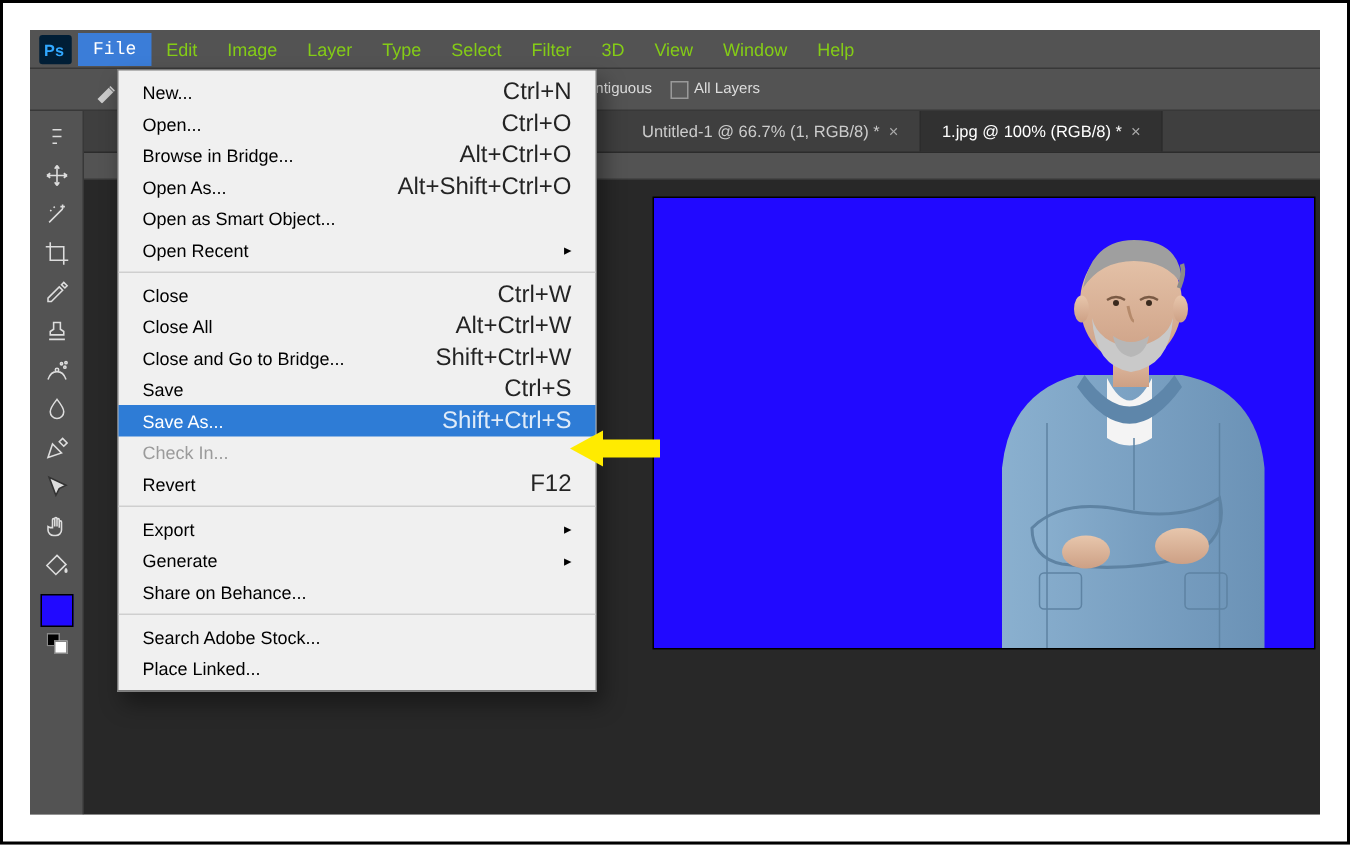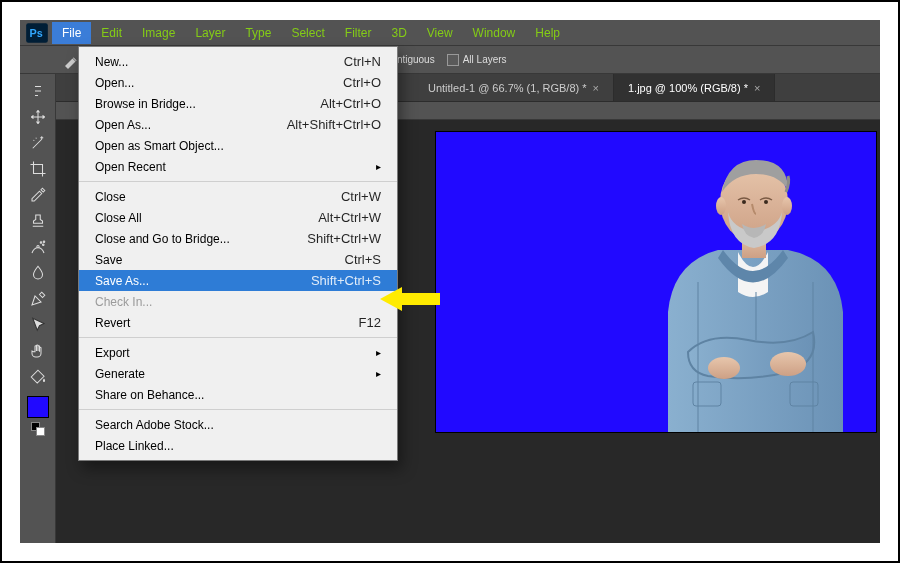--- a/index.html
+++ b/index.html
@@ -4,21 +4,21 @@
 <style>
   * { margin: 0; padding: 0; box-sizing: border-box; font-family: "Segoe UI", Tahoma, sans-serif; }
   body { width: 900px; height: 563px; background: #fff; position: relative; overflow: hidden; }
   .stage-border { position:absolute; inset:0; border:2px solid #000; pointer-events:none;}
   .app { position:absolute; left:20px; top:20px; right:20px; bottom:20px; background:#535353; color:#ccc; font-size:12px; overflow:hidden; }
 
   
   .menubar { height:26px; background:#535353; display:flex; align-items:center; padding:0 4px; border-bottom:1px solid #383838;}
   .ps-logo { width:26px; height:20px; margin-right:2px; display:flex; align-items:center; justify-content:center;}
   .menubar-item { padding:4px 10px; cursor:default; color:#84cc16; }
-  .menubar-item.open { background:#3b7dd8; color:#fff; }
+  .menubar-item.open { background:#3b7dd8; color:#fff;font-family:Liberation Mono, monospace; }
 
   
   .optionsbar { height:28px; background:#535353; display:flex; align-items:center; gap:12px; padding:0 10px 0 36px; border-bottom:1px solid #383838; color:#ddd; font-size:10px;}
   .drop-arrow { display:inline-block; margin-left:2px;}
   .optfield { display:flex; align-items:center; gap:4px;}
   .opt-val { border-bottom:1px solid rgba(255,255,255,0.25); padding:0 4px;}
   .chk { width:12px; height:12px; border:1px solid #999; display:inline-flex; align-items:center; justify-content:center; background:#5a5a5a;}
   .chk.checked::after{content:"✓"; font-size:10px; line-height:10px; color:#ddd;}
 
   
@@ -43,21 +43,21 @@
   .man{ position:absolute; right:8px; bottom:0; width:230px; height:300px;}
 
   
   .dropdown{ position:absolute; left:58px; top:26px; width:320px; background:#f0f0f0; color:#000; border:1px solid #7a7a7a; box-shadow:4px 8px 14px rgba(0,0,0,.4); font-size:12px; padding:4px 0; z-index:50;}
   .dropdown .row{ display:flex; align-items:center; justify-content:flex-start; height:21px; padding:0 16px; white-space:nowrap; }
   .dropdown .row.highlight{ background:#2e7cd6; color:#fff;}
   .dropdown .row.disabled{ color:#9b9b9b;}
   .dropdown hr{ border:none; border-top:1px solid #cfcfcf; margin:4px 0;}
   .dropdown .sub::after{content:"▸"; font-size:10px; margin-left:12px;}
   .label{flex:1;}
-  .shortcut{ color:inherit; opacity:.85; font-size:13px;}
+  .shortcut{ color:inherit; opacity:.85; font-size:16px;}
 
   
   .arrow{ position:absolute; left:380px; top:287px; width:60px; height:24px; z-index:60; display:flex; align-items:center;}
   .arrow .head{width:0;height:0;border-top:12px solid transparent;border-bottom:12px solid transparent;border-right:22px solid #ffeb00;}
   .arrow .shaft{height:12px;width:38px;background:#ffeb00;}
 </style>
 </head>
 <body>
 
 <div class="stage-border"></div>

